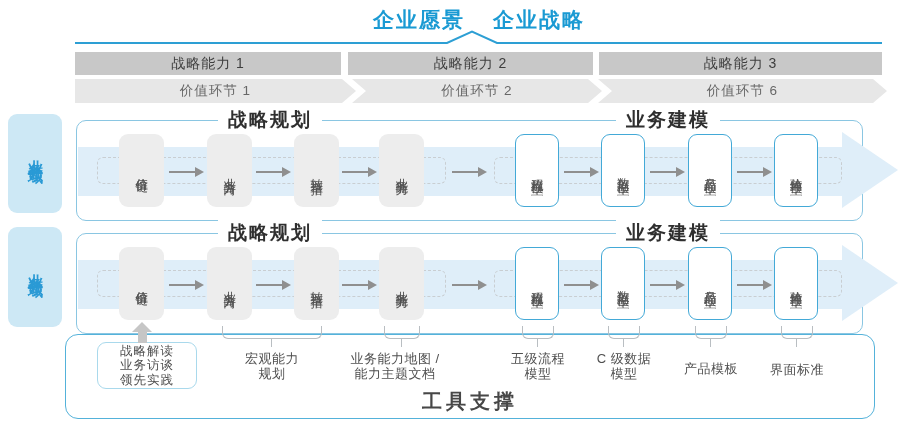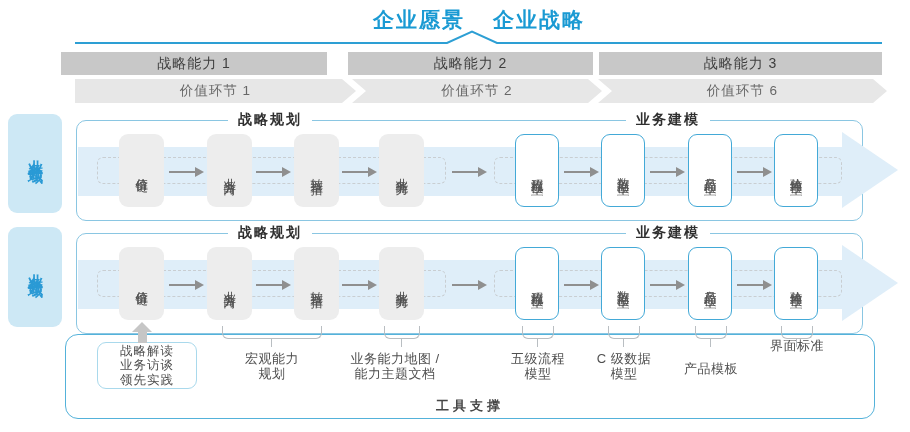--- a/index.html
+++ b/index.html
@@ -68,39 +68,39 @@
 
   .harrow{position:absolute;top:50px;width:33px;height:1.5px;background:#8f8f8f;}
   .harrow::after{
     content:"";position:absolute;right:-2px;top:-4.25px;width:0;height:0;
     border-left:9px solid #8f8f8f;border-top:5px solid transparent;border-bottom:5px solid transparent;
   }
 
   .section-label{
     position:absolute;top:0;transform:translate(-50%,-54%);
     background:#fff;padding:0 10px;white-space:nowrap;
-    font-size:14px;font-weight:bold;color:#2f2f2f;letter-spacing:2px;
+    font-size:19px;font-weight:bold;color:#2f2f2f;letter-spacing:2px;
   }
 
   
   .uparrow-head{
     position:absolute;left:132px;top:322px;width:0;height:0;
     border-left:10px solid transparent;border-right:10px solid transparent;
     border-bottom:10px solid #c6c6c6;z-index:4;
   }
   .uparrow-shaft{position:absolute;left:138px;top:331px;width:9px;height:12px;background:#c6c6c6;z-index:4;}
 
   
   .tool-box{
     position:absolute;left:65px;top:334px;width:810px;height:85px;box-sizing:border-box;
     border:1.5px solid #54b2da;border-radius:13px;z-index:1;
   }
   .tool-title{
     position:absolute;left:0;right:0;bottom:3px;text-align:center;
-    font-size:13px;font-weight:bold;color:#474747;letter-spacing:4px;
+    font-size:20px;font-weight:bold;color:#474747;letter-spacing:4px;
   }
 
   
   .bracket{
     position:absolute;top:326px;height:13px;box-sizing:border-box;z-index:2;
     border-left:1.4px solid #b9bec2;border-right:1.4px solid #b9bec2;border-bottom:1.4px solid #b9bec2;
     border-radius:0 0 6px 6px;
   }
   .tick{position:absolute;top:338px;width:1.4px;height:9px;background:#b9bec2;z-index:2;}
   .blabel{
@@ -120,21 +120,21 @@
 
 <div class="title-row">
   <span>企业愿景</span>
   <span>企业战略</span>
 </div>
 
 <svg class="abs" style="left:0;top:0;" width="910" height="50">
   <path d="M75 43 L447 43 L472 31.5 L497 43 L882 43" fill="none" stroke="#2d9fd4" stroke-width="2"></path>
 </svg>
 
-<div class="bar" style="left:61px;width:266px;">战略能力 1</div>
+<div class="bar" style="left:75px;width:266px;">战略能力 1</div>
 <div class="bar" style="left:348px;width:245px;">战略能力 2</div>
 <div class="bar" style="left:599px;width:283px;">战略能力 3</div>
 
 <div class="chev first" style="left:75px;width:281px;">价值环节 1</div>
 <div class="chev notch" style="left:352px;width:250px;">价值环节 2</div>
 <div class="chev notch" style="left:598px;width:289px;">价值环节 6</div>
 
 <div class="domain" style="top:114px;height:99px;">业务领域 1</div>
 <div class="domain" style="top:227px;height:100px;">业务领域 2</div>
 
@@ -217,13 +217,13 @@
 领先实践</div>
 <div class="blabel" style="left:272px;top:351px;">宏观能力
 规划</div>
 <div class="blabel" style="left:395px;top:351px;">业务能力地图 /
 能力主题文档</div>
 <div class="blabel" style="left:538px;top:351px;">五级流程
 模型</div>
 <div class="blabel" style="left:624px;top:351px;">C 级数据
 模型</div>
 <div class="blabel" style="left:711px;top:353px;margin-top:8px;">产品模板</div>
-<div class="blabel" style="left:797px;top:339px;font-family:Liberation Mono, monospace;">界面标准</div>
+<div class="blabel" style="left:797px;top:362px;">界面标准</div>
 
 </body></html>

